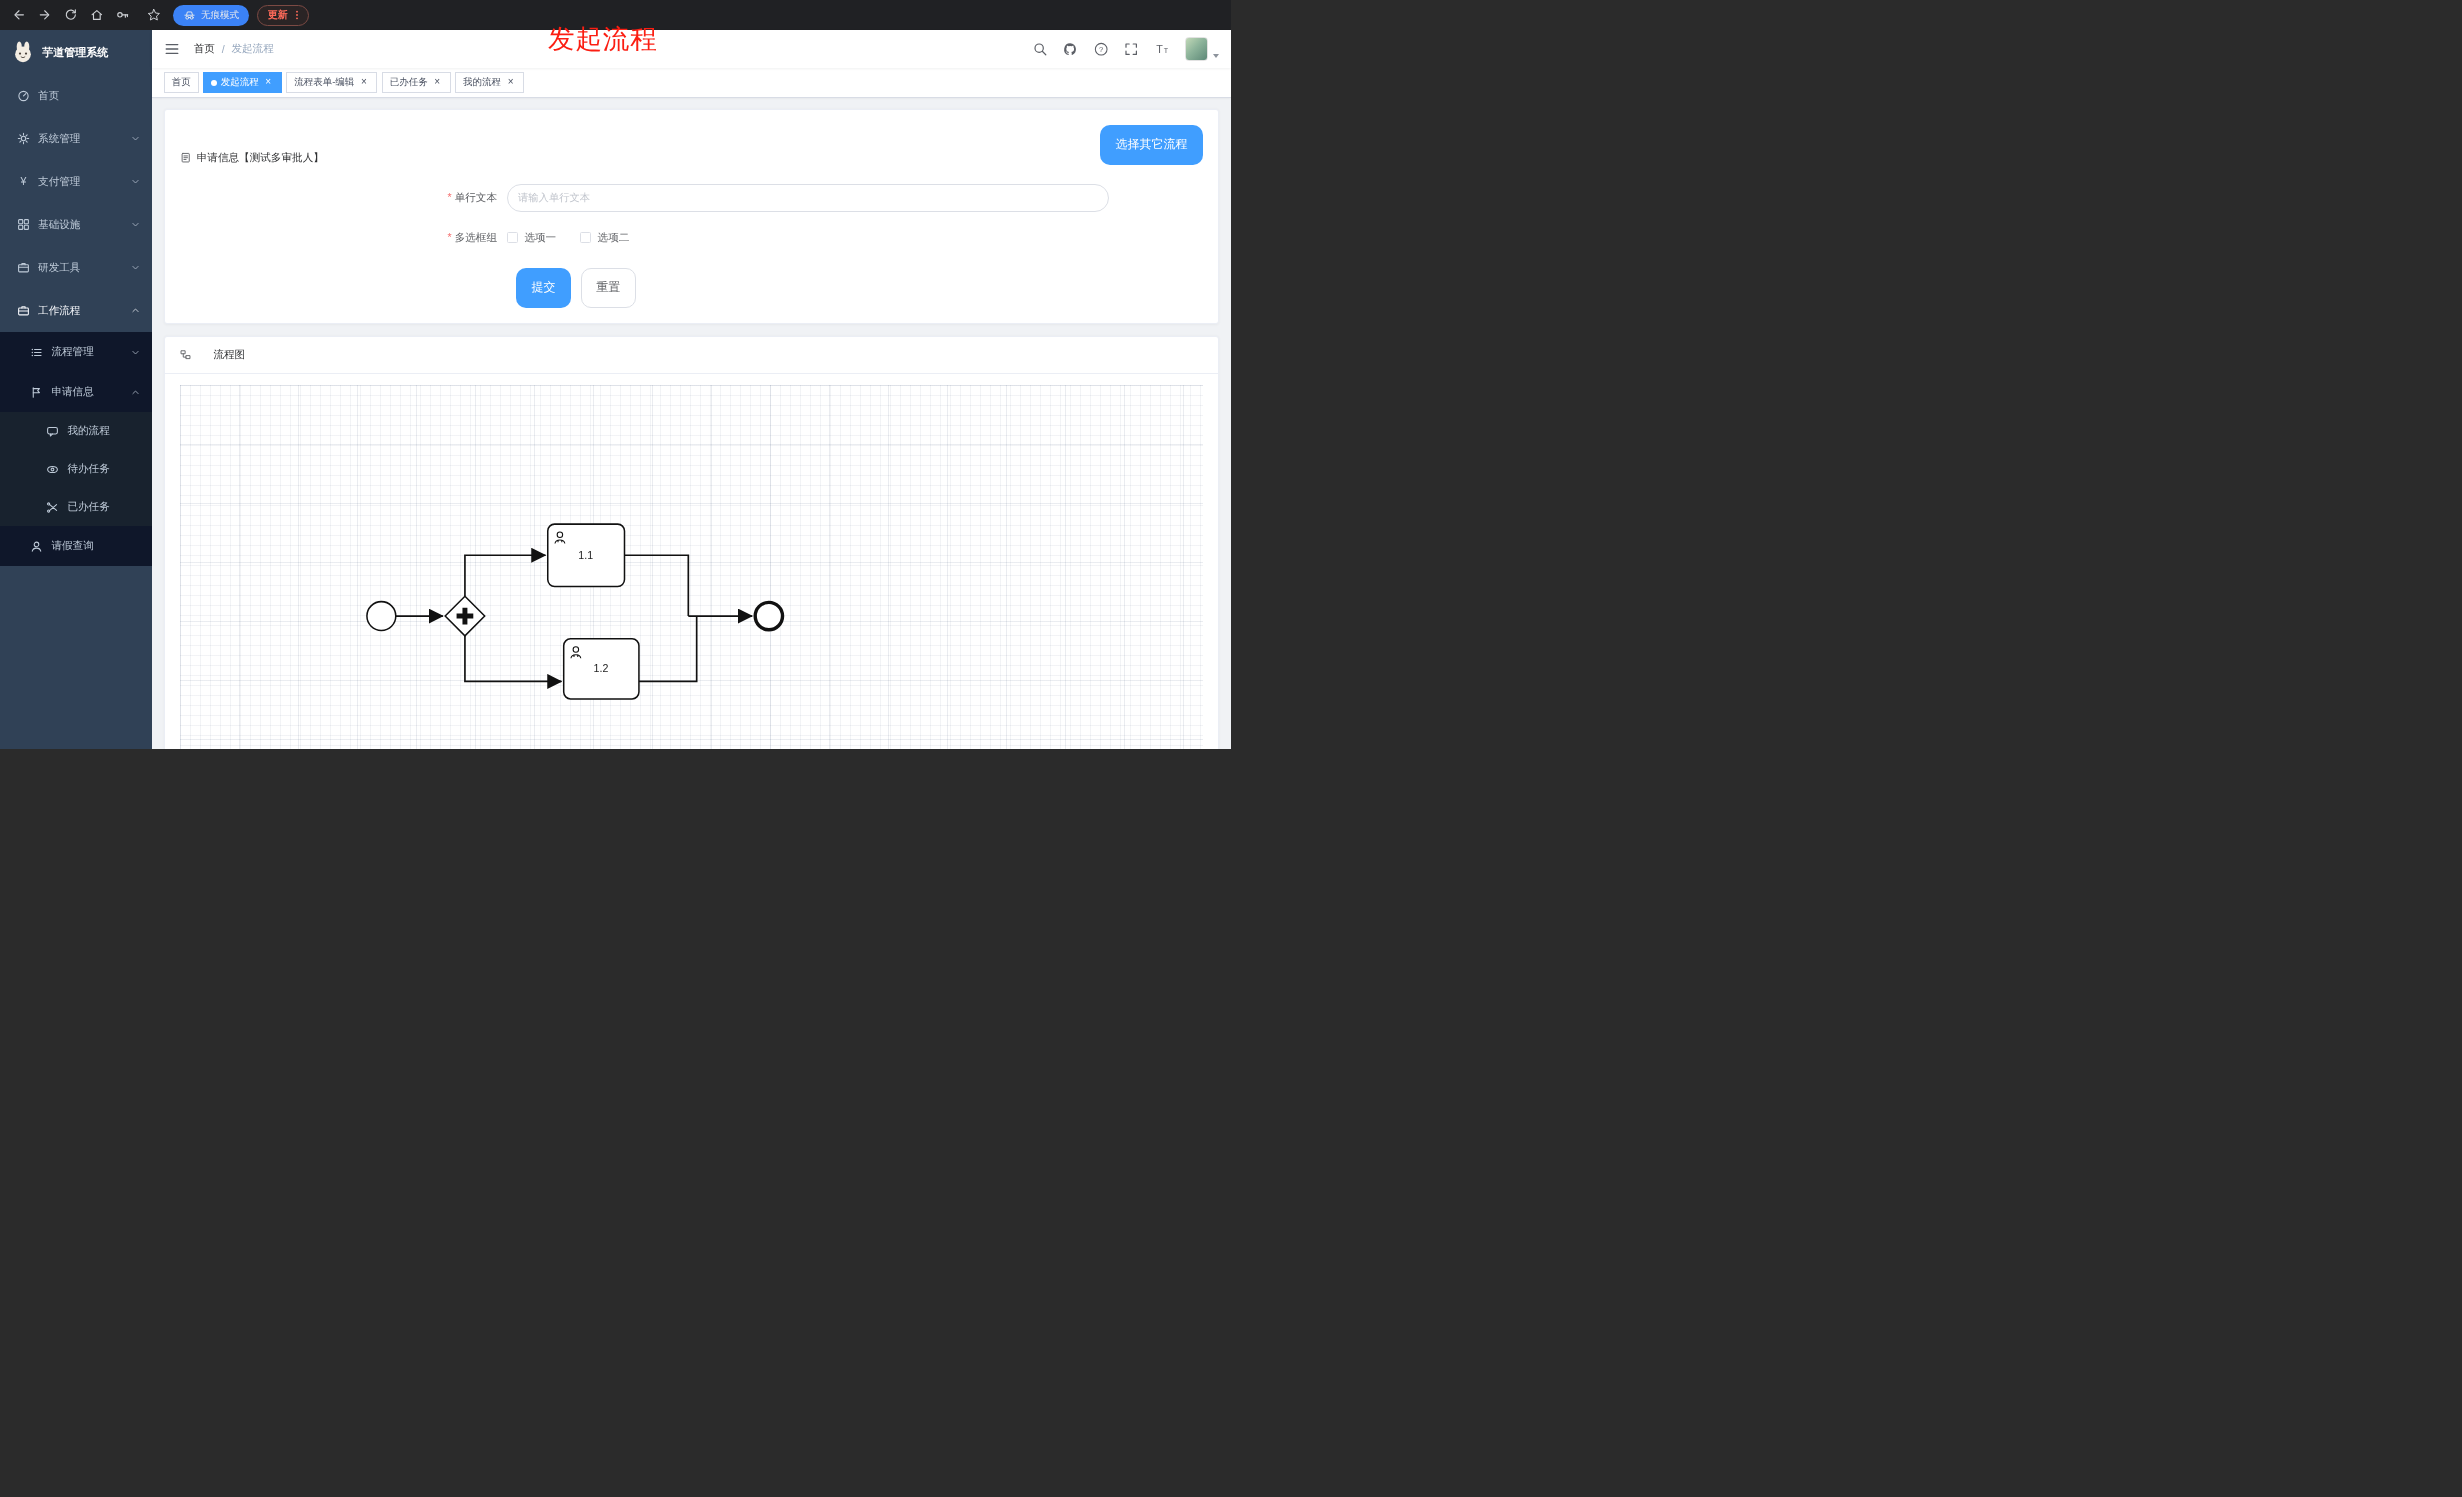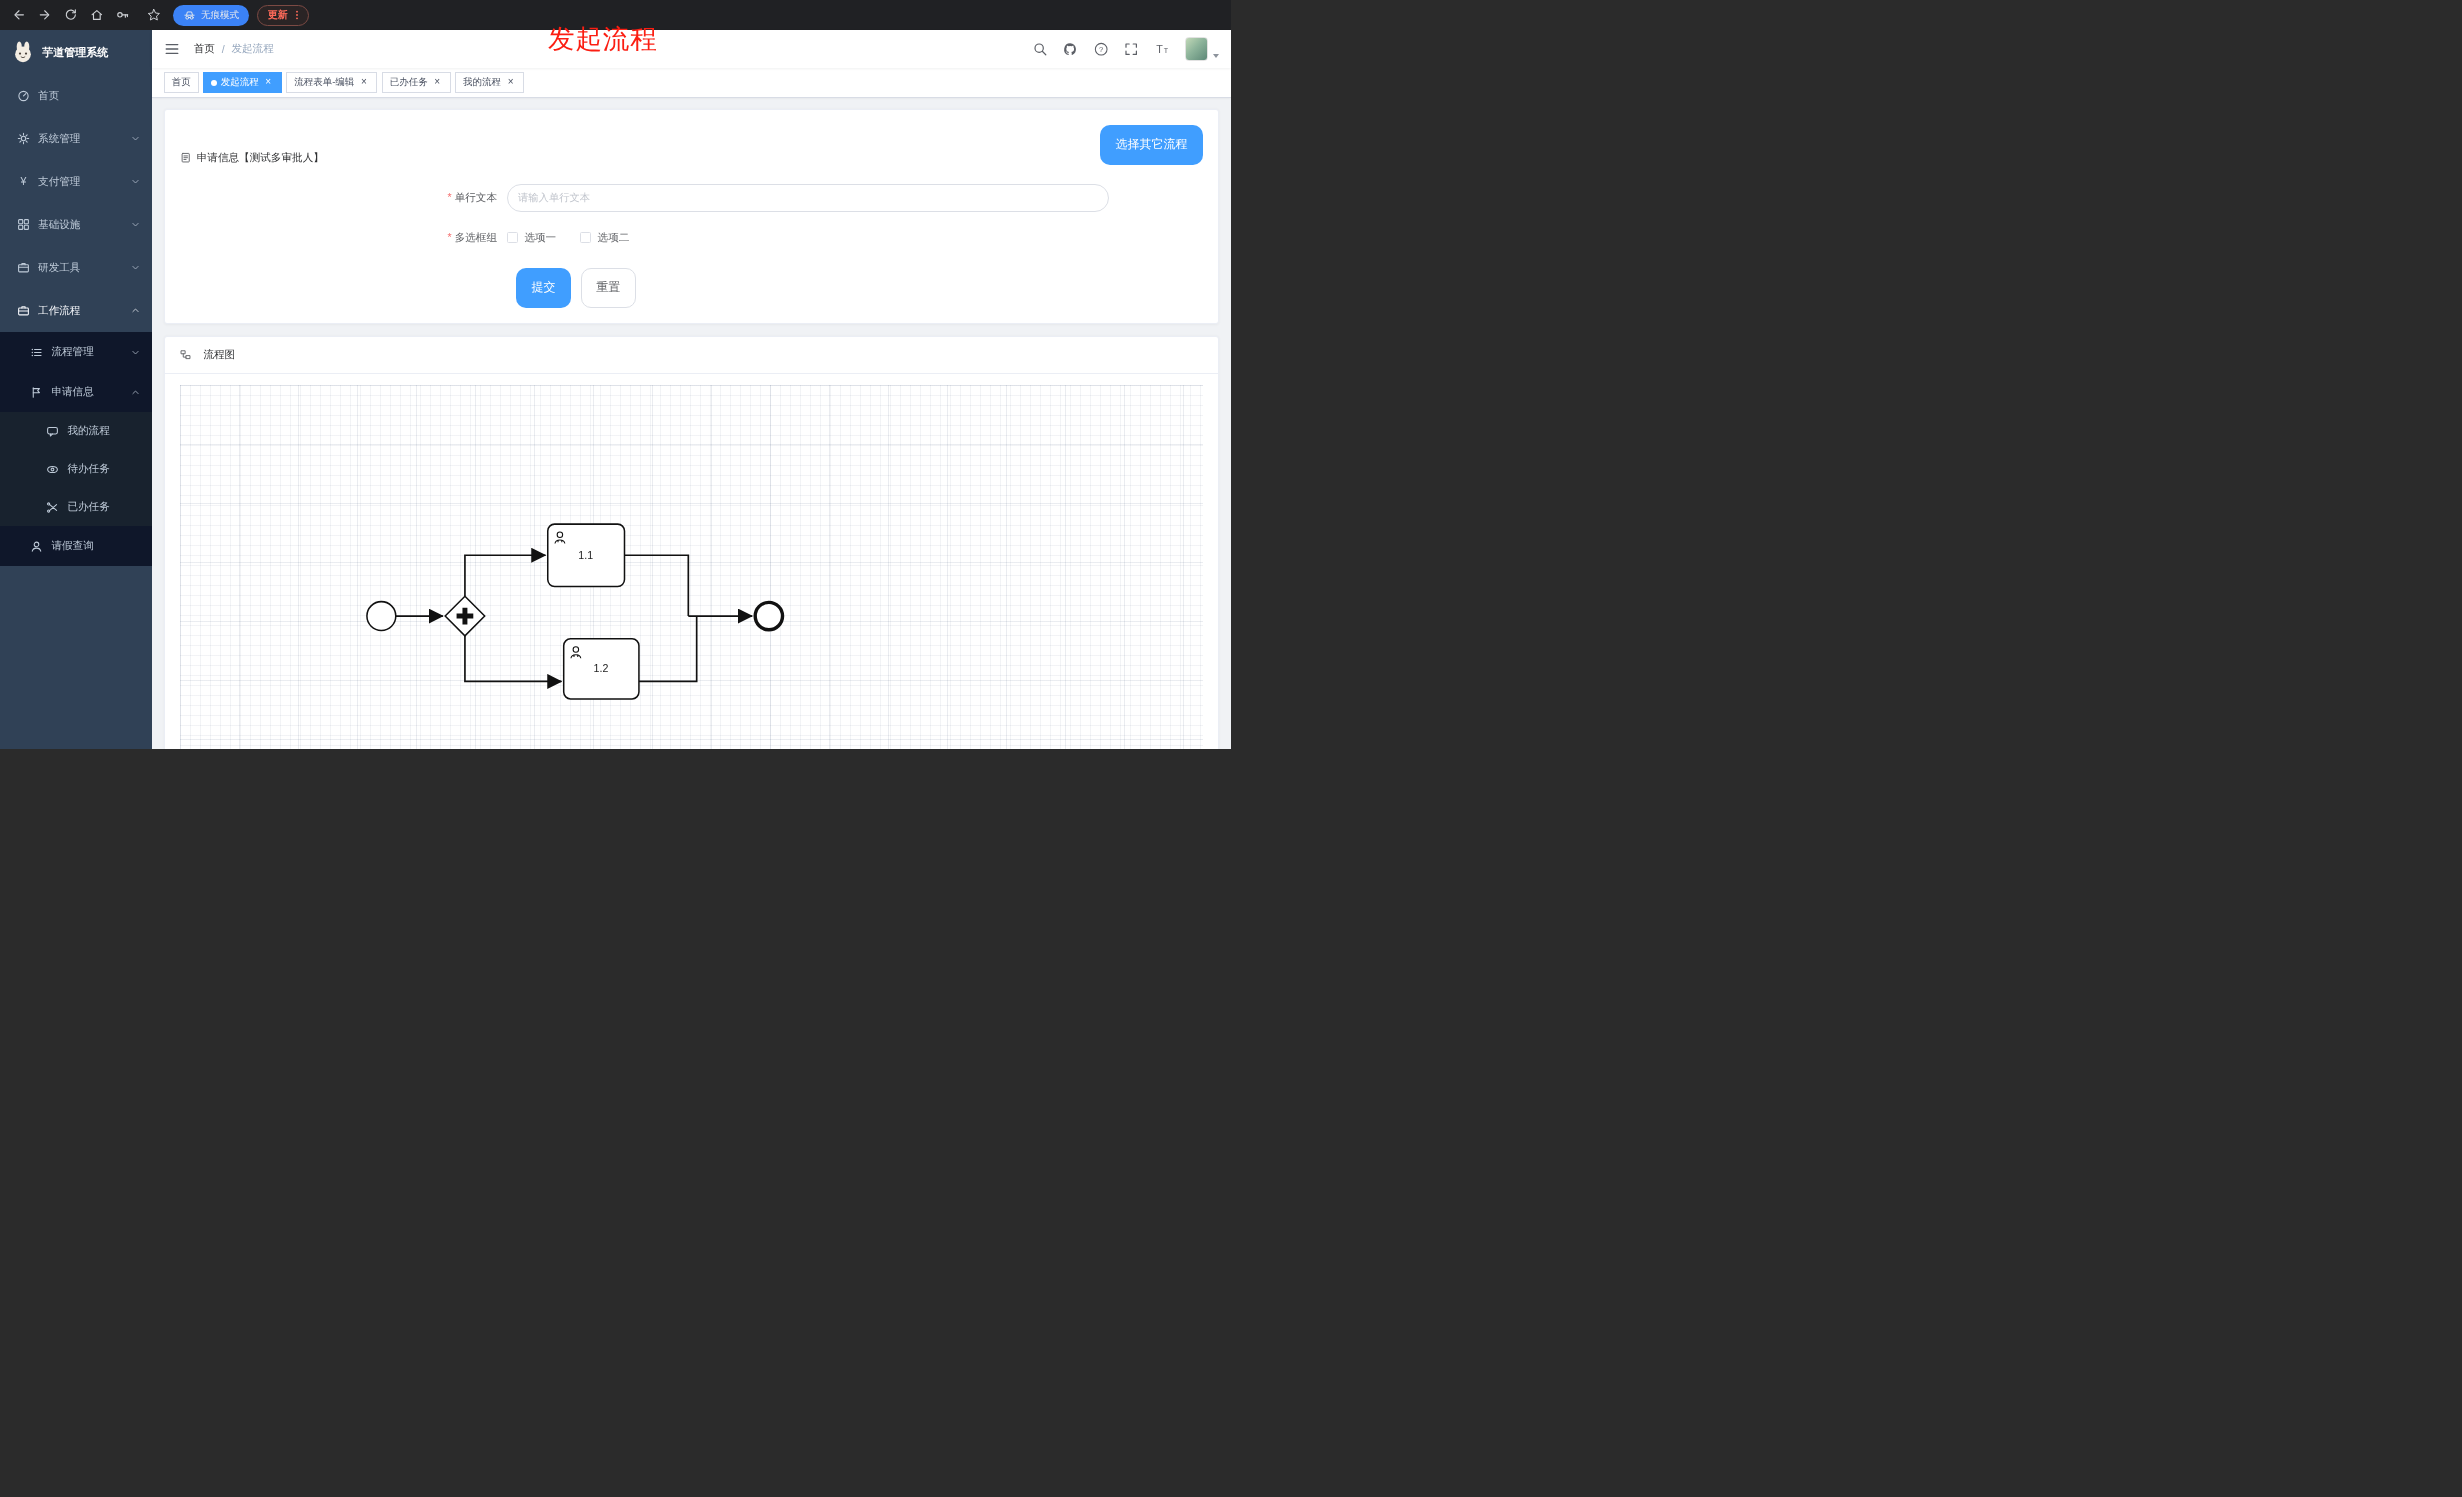--- a/index.html
+++ b/index.html
@@ -71,21 +71,21 @@
   .form-label { flex:0 0 327px; text-align:right; font-size:10.6px; color:#606266; padding-right:10px; }
   .req { color:#f56c6c; margin-right:3px; }
   .input { width:602px; height:28px; border:0.8px solid #dcdfe6; border-radius:14px; padding:0 10px; font-size:10.3px; color:#606266; outline:none; background:#fff; }
   .input::placeholder { color:#c0c4cc; }
   .cbx-group { display:flex; align-items:center; }
   .cbx { display:flex; align-items:center; gap:6.8px; color:#606266; font-size:10.6px; margin-right:24px; cursor:pointer; }
   .box { width:10.6px; height:10.6px; border:0.8px solid #dcdfe6; border-radius:1.5px; background:#fff; }
   .form-actions { margin-top:23px; padding-left:336px; display:flex; gap:10px; }
 
   .card-diagram { margin-top:12px; height:501px; display:flex; flex-direction:column; overflow:hidden; }
-  .cd-head { padding:11.4px 15px; border-bottom:0.8px solid #ebeef5; display:flex; align-items:center; gap:12px; font-size:10.6px; color:#303133; }
+  .cd-head { padding:11.4px 15px; border-bottom:0.8px solid #ebeef5; display:flex; align-items:center; gap:22px; font-size:10.6px; color:#303133; }
   .diagram-area { margin:10.6px 15px 0; flex:1; position:relative; overflow:hidden;
     background-color:#fff;
     background-image:
       linear-gradient(rgba(24,48,92,.055) 0.8px, transparent 0.8px),
       linear-gradient(90deg, rgba(24,48,92,.055) 0.8px, transparent 0.8px),
       linear-gradient(rgba(24,48,92,.09) 0.8px, transparent 0.8px),
       linear-gradient(90deg, rgba(24,48,92,.09) 0.8px, transparent 0.8px);
     background-size:10px 10px,10px 10px,59px 59px,59px 59px;
   }
   .bpmn { position:absolute; left:0; top:0; }

